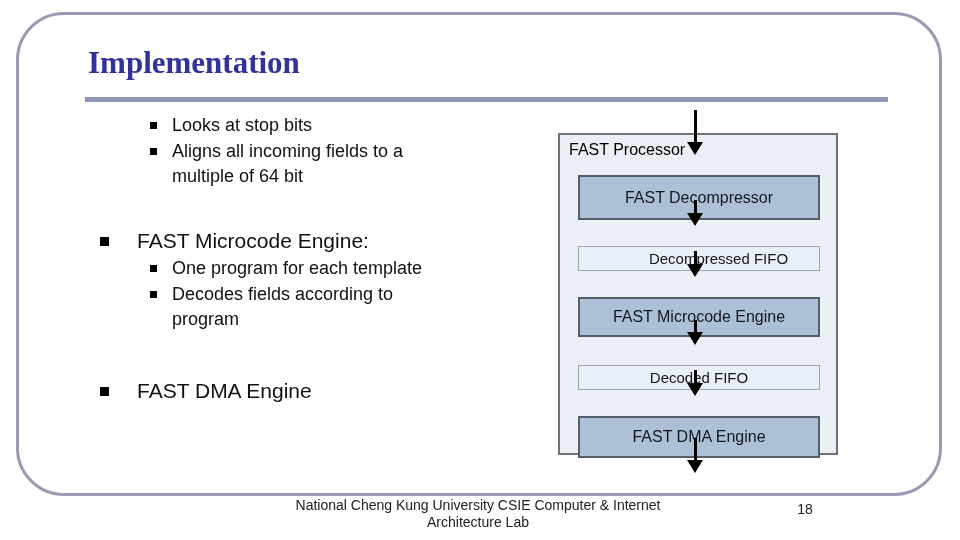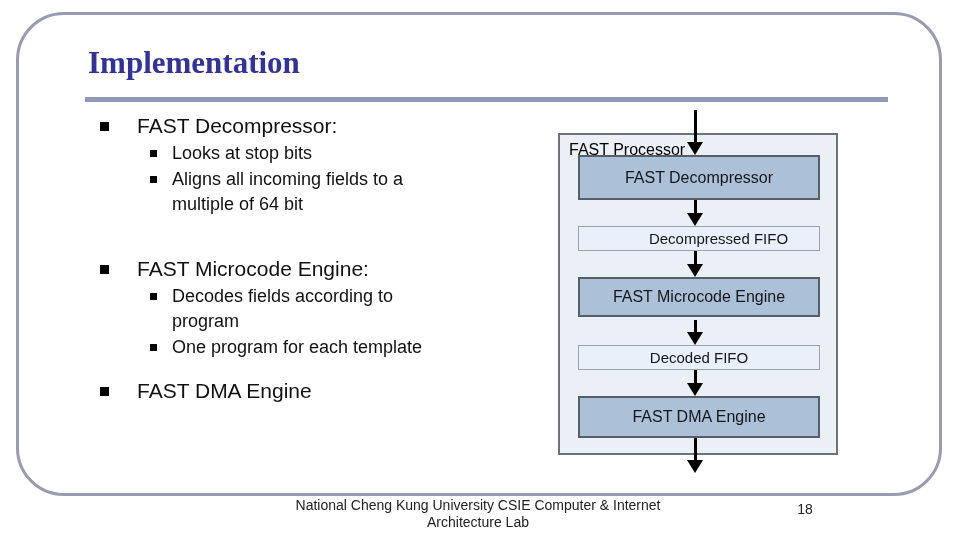--- a/index.html
+++ b/index.html
@@ -37,42 +37,42 @@
     color:var(--title);
     z-index:1;
   }
   .rule {
     position:absolute; left:85px; top:97px; width:803px; height:5px;
     background:var(--rule); z-index:1;
   }
   
   .group { position:absolute; left:100px; width:458px; color:var(--body-text); z-index:1; }
   .group.g1 { top:112px; }
-  .group.g2 { top:255px; }
+  .group.g2 { top:227px; }
   .group.g3 { top:377px; }
   .main-row { display:flex; align-items:flex-start; font-size:21px; line-height:28px; }
   .bullet-sq { width:9px; height:9px; background:#000; margin:10px 28px 0 0; flex:none; }
   .sub-row { display:flex; align-items:flex-start; padding-left:50px; font-size:18px; line-height:25px; margin-top:1px; }
   .bullet-sq-sm { width:7px; height:7px; background:#000; margin:9px 15px 0 0; flex:none; }
   .sub-text { white-space:pre-line; }
   
   .processor {
     position:absolute; left:558px; top:133px; width:280px; height:322px;
     background:var(--container-fill);
     border:2px solid var(--container-border);
     z-index:1;
   }
   .processor-label {
     position:absolute; left:9px; top:5px;
     font-size:16px; line-height:20px; color:#000000;
   }
   .node {
     position:absolute; left:578px; width:242px;
     display:flex; align-items:center; justify-content:center;
-    text-align:center; z-index:2; color:#14171B;
+    text-align:center; z-index:2; color:#14171B;margin-top:20px;
   }
   .node.engine { background:var(--engine-fill); border:2px solid var(--engine-border); font-size:16px; }
   .node.fifo   { background:var(--fifo-fill);   border:1px solid var(--fifo-border);   font-size:15px; }
   .n1 { top:155px; height:45px; }
   .n2 { top:226px; height:25px;padding-left:39px; }
   .n3 { top:277px; height:40px; }
   .n4 { top:345px; height:25px; }
   .n5 { top:396px; height:42px; }
   .varrow {
     position:absolute; left:687px; width:16px;
@@ -104,48 +104,44 @@
 </style>
 </head>
 <body>
 
 <div class="slide-frame"></div>
 
 <div class="title">Implementation</div>
 <div class="rule"></div>
 
 <div class="group g1">
-  <div class="main-row">
-    <span class="bullet-sq"></span>
-    <span class="main-label">FAST Decompressor:</span>
-  </div>
   <div class="sub-row">
     <span class="bullet-sq-sm"></span>
     <span class="sub-text">Looks at stop bits</span>
   </div>
   <div class="sub-row">
     <span class="bullet-sq-sm"></span>
     <span class="sub-text">Aligns all incoming fields to a
 multiple of 64 bit</span>
   </div>
 </div>
 
 <div class="group g2">
   <div class="main-row">
     <span class="bullet-sq"></span>
     <span class="main-label">FAST Microcode Engine:</span>
   </div>
   <div class="sub-row">
     <span class="bullet-sq-sm"></span>
-    <span class="sub-text">Decodes fields according to
-program</span>
+    <span class="sub-text">One program for each template</span>
   </div>
   <div class="sub-row">
     <span class="bullet-sq-sm"></span>
-    <span class="sub-text">One program for each template</span>
+    <span class="sub-text">Decodes fields according to
+program</span>
   </div>
 </div>
 
 <div class="group g3">
   <div class="main-row">
     <span class="bullet-sq"></span>
     <span class="main-label">FAST DMA Engine</span>
   </div>
 </div>
 

